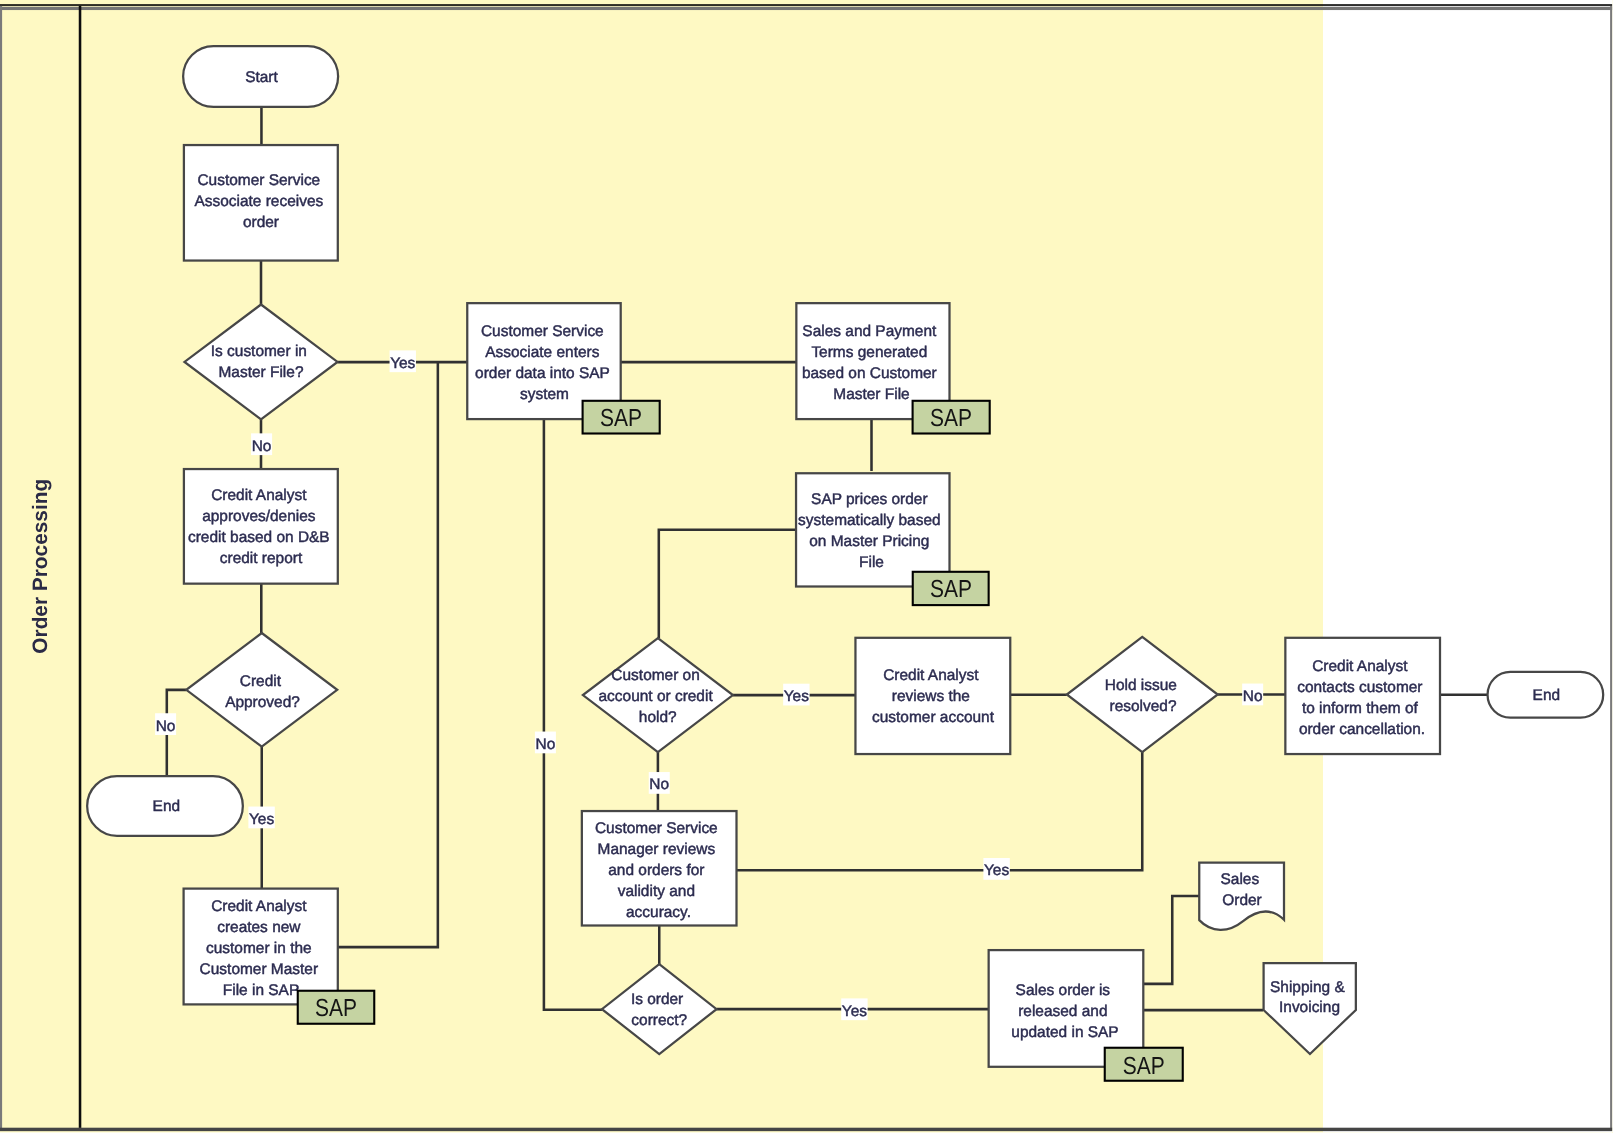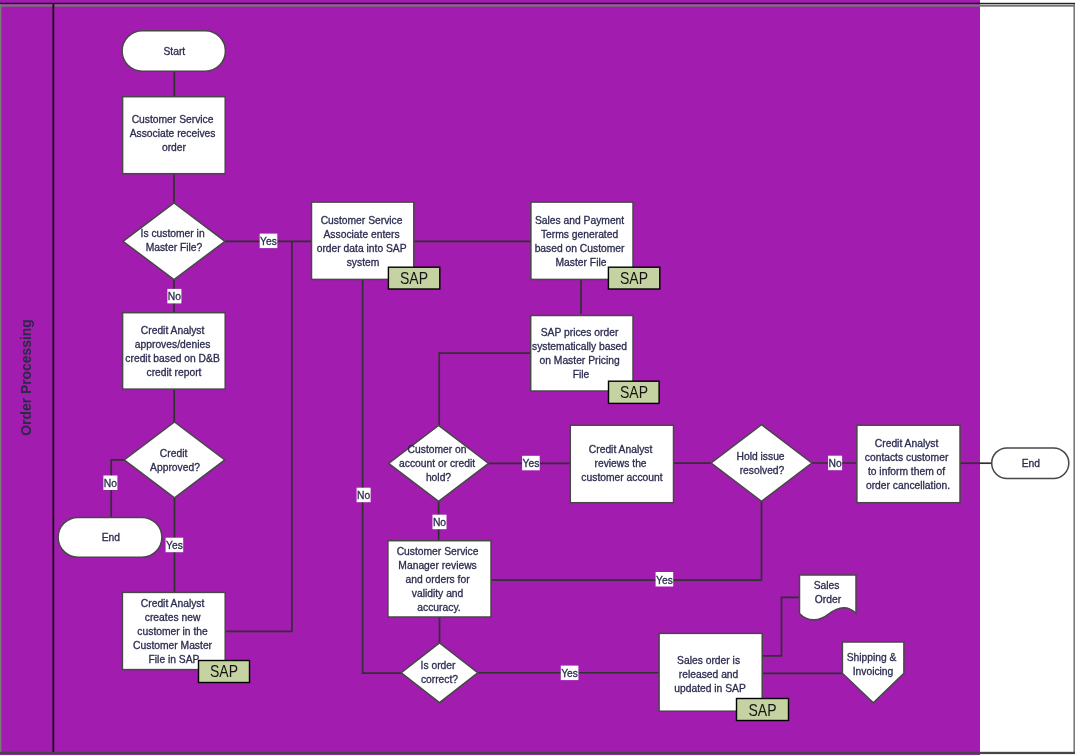--- a/index.html
+++ b/index.html
@@ -1,17 +1,17 @@
 <!DOCTYPE html>
 <html><head>
 <meta charset="utf-8">
 <style>
   html,body{margin:0;padding:0;background:#ffffff;}
   body{width:1075px;height:755px;overflow:hidden;font-family:"Liberation Sans",sans-serif;}
-  #page{position:relative;width:980px;height:755px;background:#a21caf;}
+  #page{position:relative;width:882px;height:755px;background:#fef9c3;}
   svg#chart{display:block;position:absolute;left:0;top:0;}
   .shape{fill:#ffffff;stroke:#474747;stroke-width:1.5;}
   .conn{fill:none;stroke:#313131;stroke-width:1.7;}
   .sapbox{fill:#c5d3a2;stroke:#000000;stroke-width:1.4;}
   .txt{font-family:"Liberation Sans",sans-serif;font-size:10.3px;fill:#2c2c50;stroke:#2c2c50;stroke-width:0.3;text-anchor:middle;}
   .saptxt{font-family:"Liberation Sans",sans-serif;font-size:16.4px;fill:#141414;text-anchor:middle;}
   .lblbg{fill:#ffffff;stroke:none;}
   .lbl{font-family:"Liberation Sans",sans-serif;font-size:10.3px;fill:#2c2c50;stroke:#2c2c50;stroke-width:0.3;text-anchor:middle;}
   .lane{font-family:"Liberation Sans",sans-serif;font-size:13.9px;font-weight:bold;fill:#2a2a45;text-anchor:middle;}
 </style>

